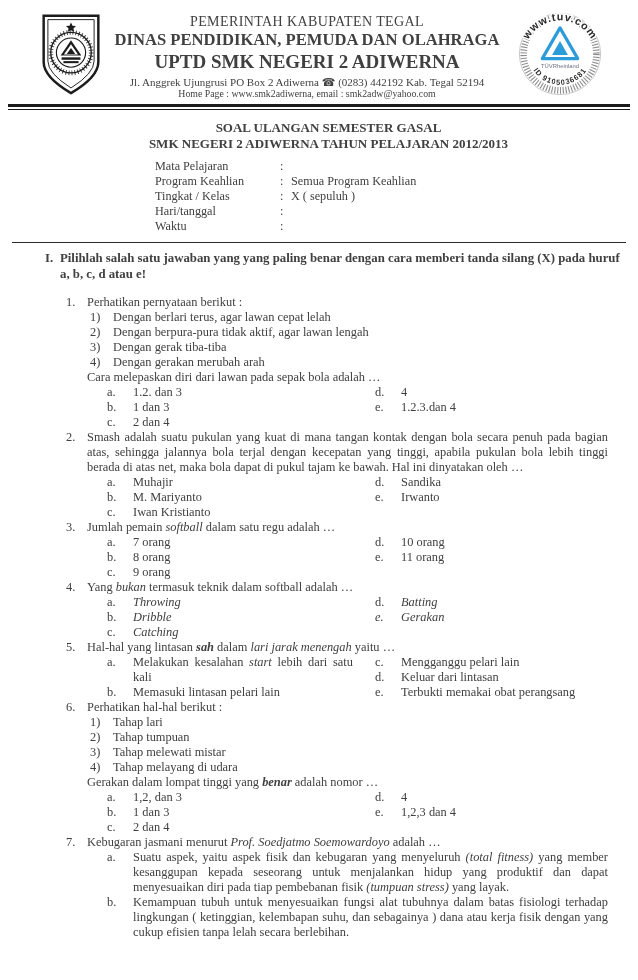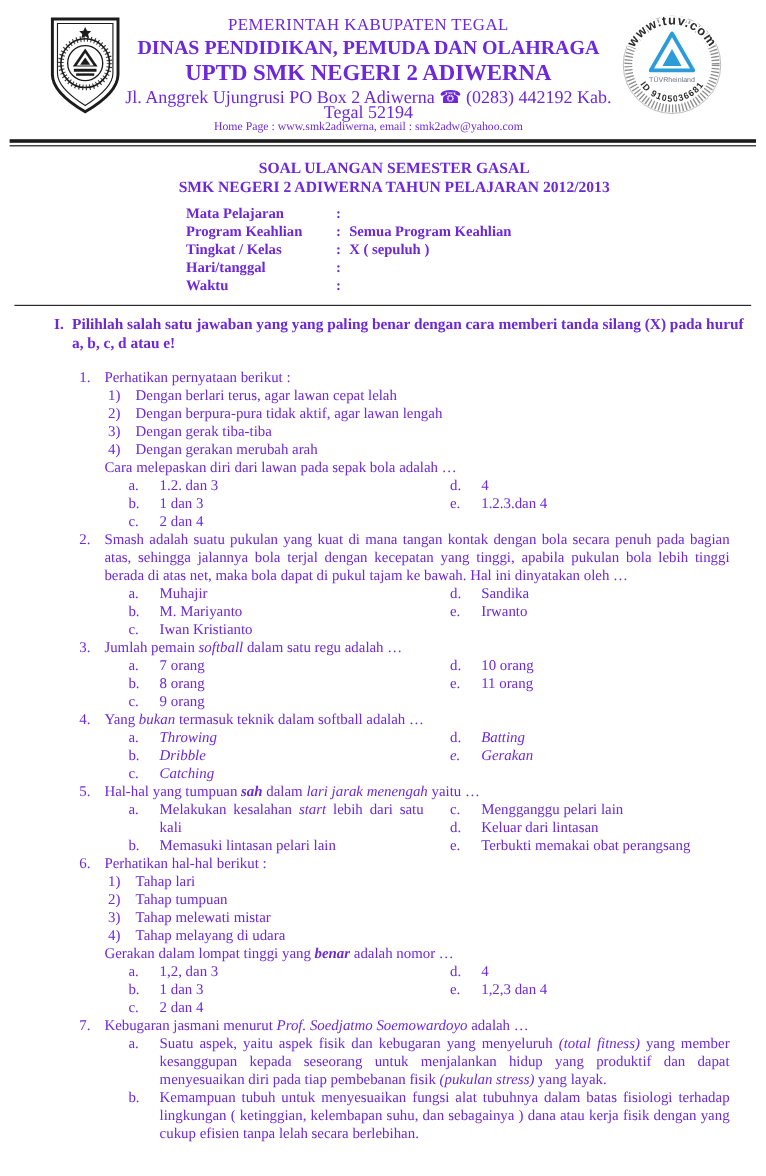--- a/index.html
+++ b/index.html
@@ -1,37 +1,37 @@
 <!DOCTYPE html>
 <html><head>
 <meta charset="utf-8">
 <style>
   html,body{margin:0;padding:0;background:#fff;}
   .page{
     position:relative;
     width:638px;height:980px;
     background:#ffffff;
-    color:#6d28d9;
+    color:#404040;
     font-family:"Liberation Serif","DejaVu Serif",serif;
     font-size:12.4px;line-height:15px;
     overflow:hidden;
   }
   
   .kop{display:flex;align-items:flex-start;padding:12px 34px 0 38px;}
   .kop-logo{flex:none;}
   .kop-center{flex:1;text-align:center;padding-top:1px;}
   .kop-line1{font-size:14px;letter-spacing:.4px;line-height:17px;}
   .kop-line2{font-size:16.6px;font-weight:bold;line-height:20px;}
   .kop-line3{font-size:19px;font-weight:bold;line-height:23px;}
-  .kop-address{font-size:15px;line-height:12px;margin-top:3px;}
+  .kop-address{font-size:11px;line-height:12px;margin-top:3px;}
   .kop-home{font-size:9.8px;line-height:12px;}
   .kop-divider{margin:4px 8px 0 8px;height:2px;border-top:3.5px solid #1b1b1b;border-bottom:1.4px solid #1b1b1b;}
   
   .title{margin-top:10px;text-align:center;font-weight:bold;font-size:13px;line-height:15.5px;margin-left:19px;}
-  .meta{margin:8px 16px 0 155px;font-size:12.2px;line-height:15px;font-weight:bold;}
+  .meta{margin:8px 16px 0 155px;font-size:12.2px;line-height:15px;}
   .meta-row{display:flex;}
   .meta-label{width:125px;flex:none;}
   .meta-colon{width:11px;flex:none;}
   .rule{margin:8px 12px 0 12px;border-top:1.3px solid #2a2a2a;}
   
   .section{display:flex;margin:7px 16px 0 45px;font-weight:bold;font-size:12.8px;line-height:16px;}
   .section-num{width:15px;flex:none;}
   .section-text{flex:1;}
   
   .questions{margin:13px 30px 0 66px;}
@@ -291,21 +291,21 @@
                 <span class="opt-m i">e.</span>
                 <div class="opt-b"><span class="i">Gerakan</span></div>
               </div>
             </div>
           </div>
         </div>
       </div>
       <div class="q-row">
         <div class="q-num">5.</div>
         <div class="q-content">
-          <div class="q-stem"><span>Hal-hal yang tumpuan </span><span class="bi">sah</span><span> dalam </span><span class="i">lari jarak menengah</span><span> yaitu …</span></div>
+          <div class="q-stem"><span>Hal-hal yang lintasan </span><span class="bi">sah</span><span> dalam </span><span class="i">lari jarak menengah</span><span> yaitu …</span></div>
           <div class="opts2">
             <div class="ocol ocol-l">
               <div class="opt">
                 <span class="opt-m">a.</span>
                 <div class="opt-b just"><span>Melakukan kesalahan </span><span class="i">start</span><span> lebih dari satu kali</span></div>
               </div>
               <div class="opt">
                 <span class="opt-m">b.</span>
                 <div class="opt-b"><span>Memasuki lintasan pelari lain</span></div>
               </div>
@@ -376,21 +376,21 @@
           </div>
         </div>
       </div>
       <div class="q-row">
         <div class="q-num">7.</div>
         <div class="q-content">
           <div class="q-stem"><span>Kebugaran jasmani menurut </span><span class="i">Prof. Soedjatmo Soemowardoyo</span><span> adalah …</span></div>
           <div class="opts-full">
             <div class="opt">
               <span class="opt-m">a.</span>
-              <div class="opt-b just"><span>Suatu aspek, yaitu aspek fisik dan kebugaran yang menyeluruh </span><span class="i">(total fitness)</span><span> yang member kesanggupan kepada seseorang untuk menjalankan hidup yang produktif dan dapat menyesuaikan diri pada tiap pembebanan fisik </span><span class="i">(pukulan stress)</span><span> yang layak.</span></div>
+              <div class="opt-b just"><span>Suatu aspek, yaitu aspek fisik dan kebugaran yang menyeluruh </span><span class="i">(total fitness)</span><span> yang member kesanggupan kepada seseorang untuk menjalankan hidup yang produktif dan dapat menyesuaikan diri pada tiap pembebanan fisik </span><span class="i">(tumpuan stress)</span><span> yang layak.</span></div>
             </div>
             <div class="opt">
               <span class="opt-m">b.</span>
               <div class="opt-b just"><span>Kemampuan tubuh untuk menyesuaikan fungsi alat tubuhnya dalam batas fisiologi terhadap lingkungan ( ketinggian, kelembapan suhu, dan sebagainya ) dana atau kerja fisik dengan yang cukup efisien tanpa lelah secara berlebihan.</span></div>
             </div>
           </div>
         </div>
       </div>
     </div>
 

